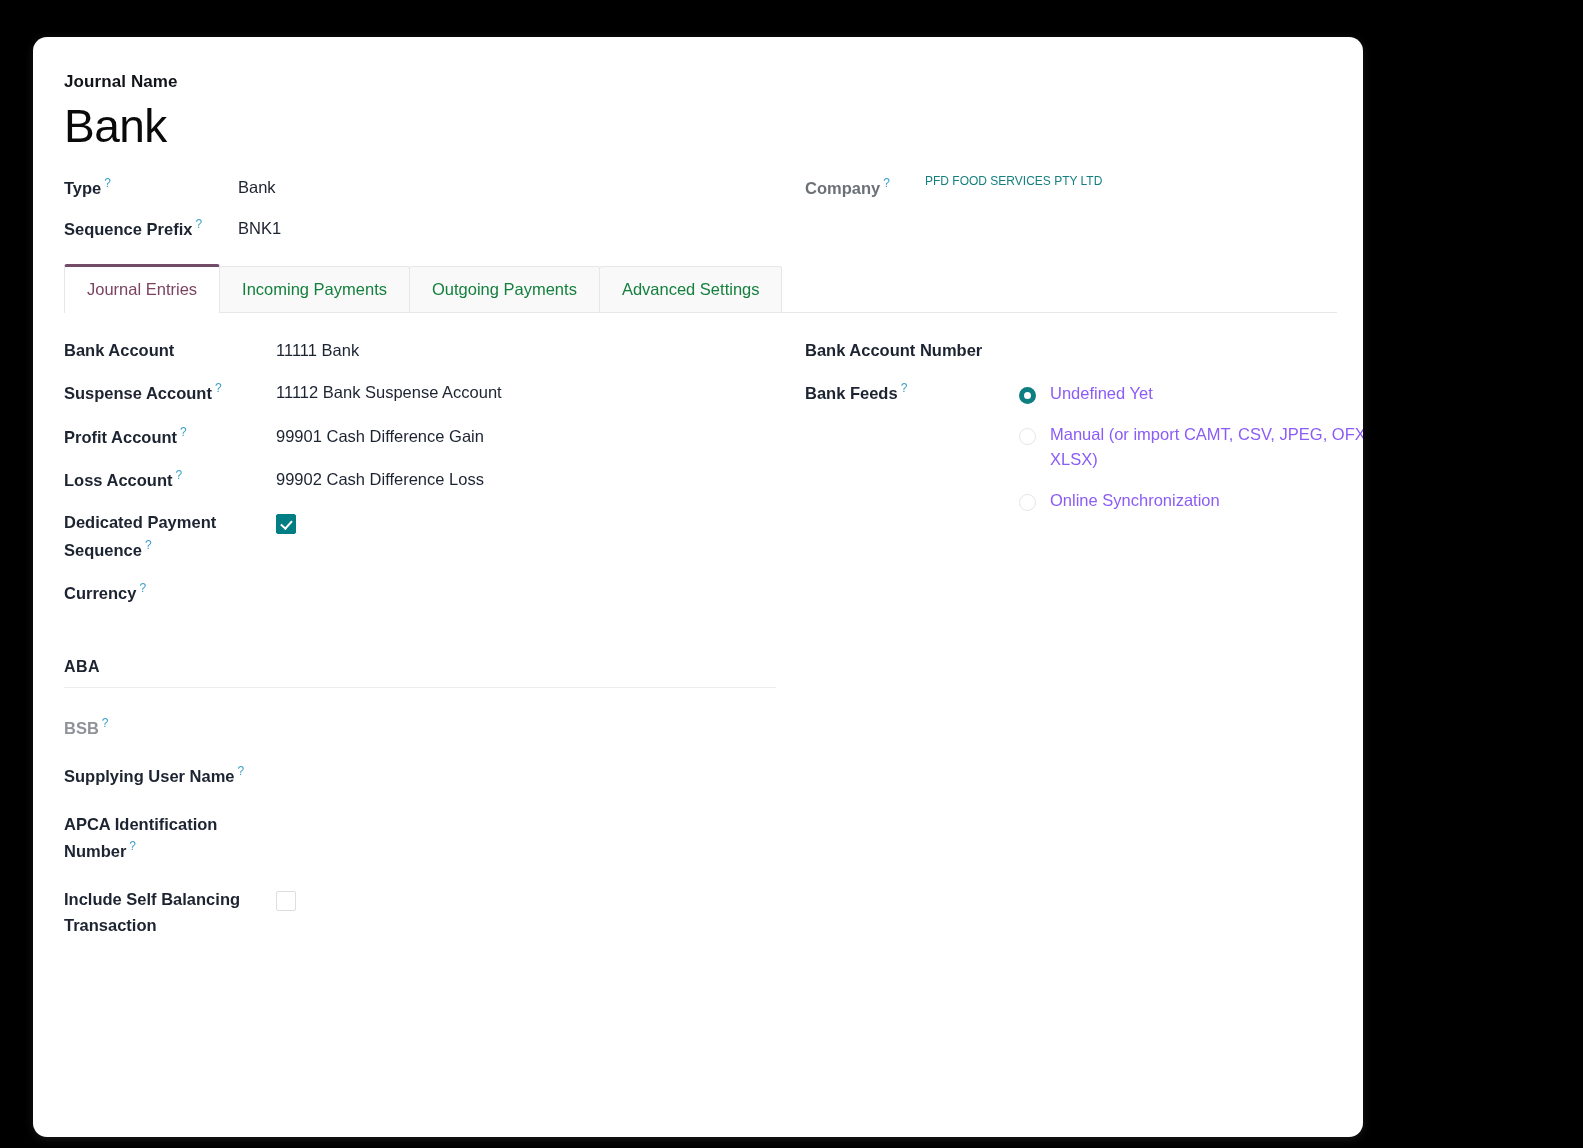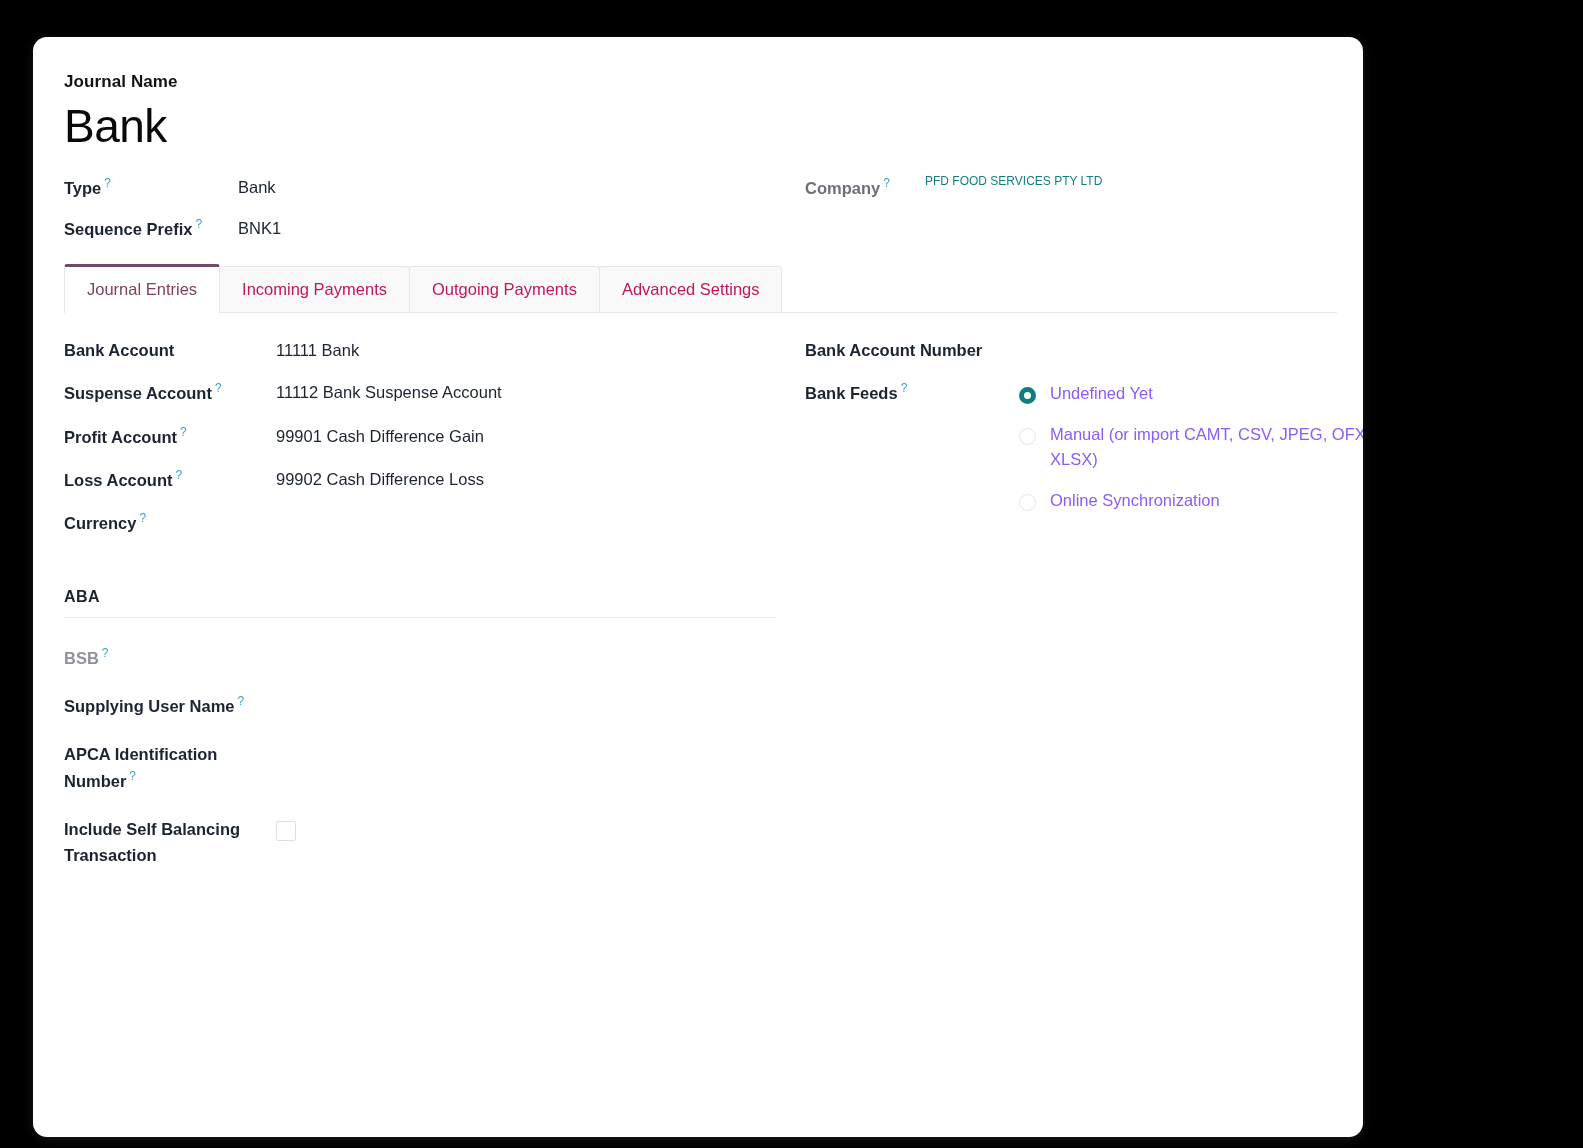--- a/index.html
+++ b/index.html
@@ -90,21 +90,21 @@
     margin-top: 14px;
     position: relative;
     height: 46px;
     border-bottom: 1px solid #e5e7e9;
     margin-left: 31px;
     margin-right: 26px;
   }
   .tabs { display: flex; align-items: center; height: 46px; }
   .tab {
     font-size: 16.5px;
-    color: #be185d;
+    color: #15803d;
     background: #f9f9fa;
     border: 1px solid #e5e7e9;
     border-bottom: none;
     padding: 0 22px;
     height: 45px;
     line-height: 45px;
     margin-right: -1px;
     cursor: pointer;
     border-radius: 3px 3px 0 0;
   }
@@ -260,20 +260,24 @@
       <div class="row">
         <div class="f-label"><span>Profit Account</span><span class="tip">?</span></div>
         <div class="f-value">99901 Cash Difference Gain</div>
       </div>
 
       <div class="row">
         <div class="f-label"><span>Loss Account</span><span class="tip">?</span></div>
         <div class="f-value">99902 Cash Difference Loss</div>
       </div>
 
+      <div class="row">
+        <div class="f-label"><span>Dedicated Payment Sequence</span><span class="tip">?</span></div>
+        <div class="cb checked"></div>
+      </div>
 
       <div class="row">
         <div class="f-label"><span>Currency</span><span class="tip">?</span></div>
         <div class="f-value spacer-val"></div>
       </div>
 
       <div class="section">
         <div class="section-title">ABA</div>
         <div class="section-body">
 

